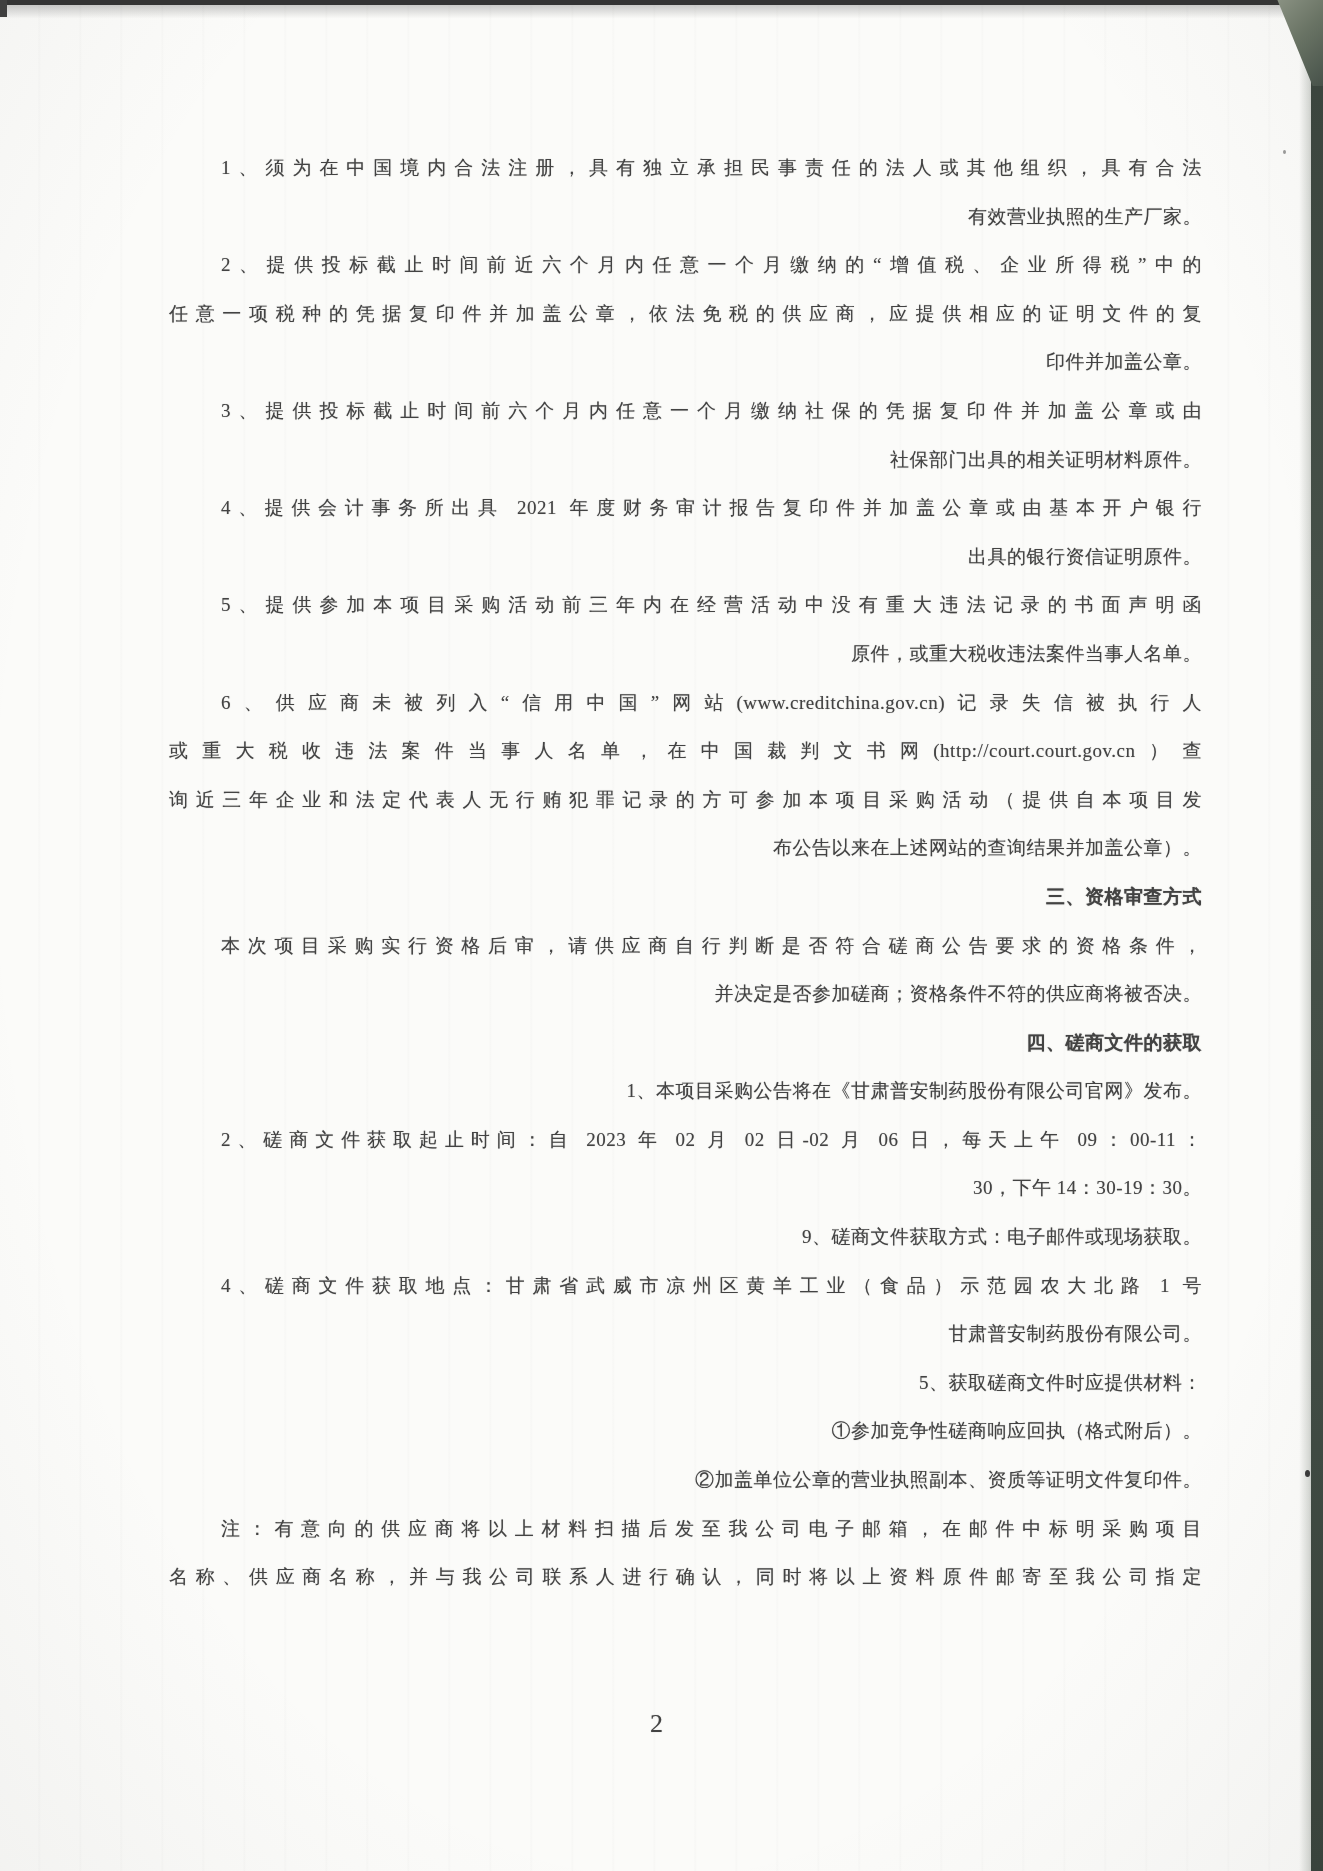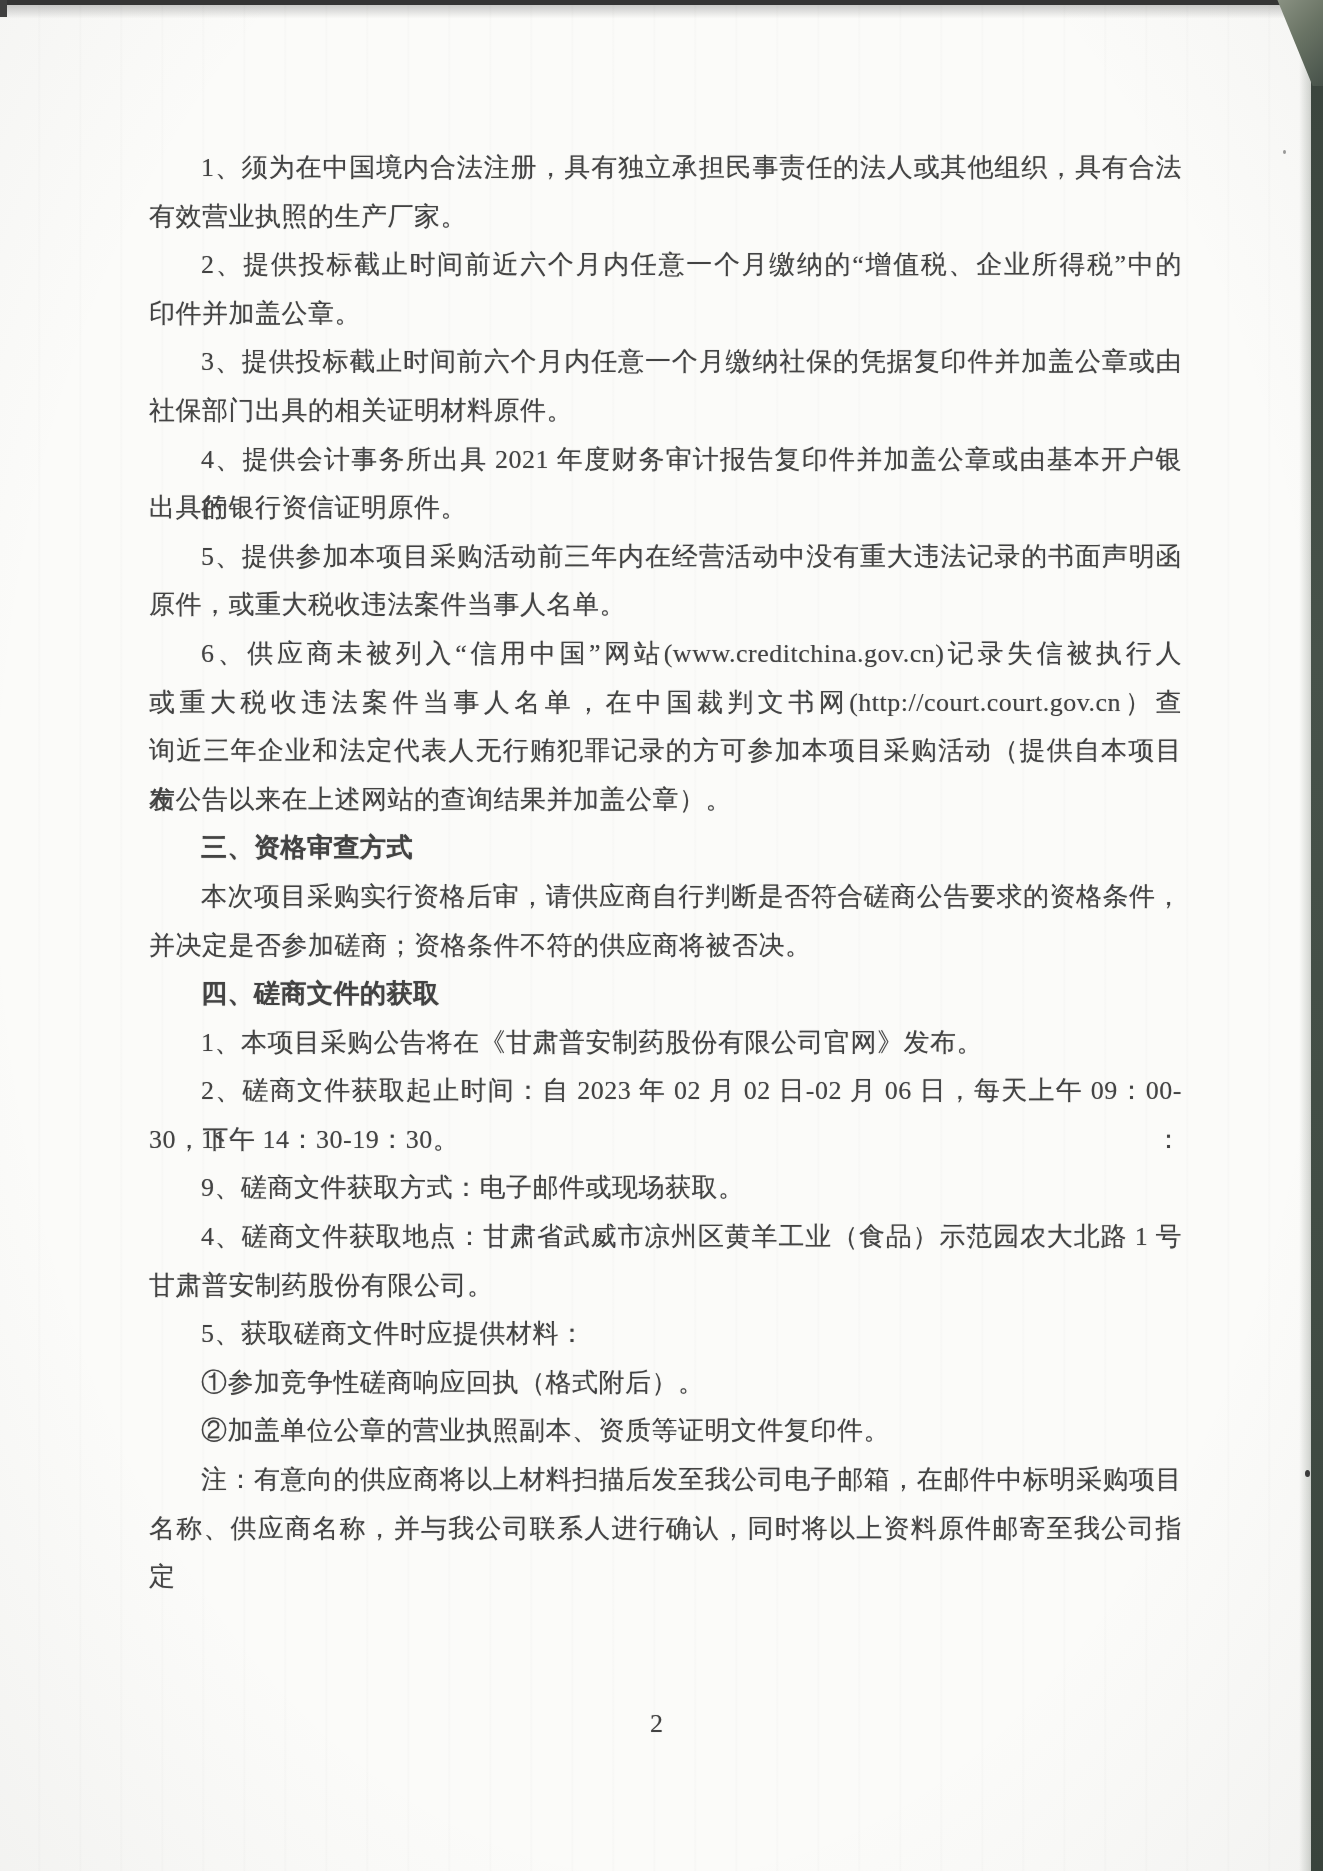--- a/index.html
+++ b/index.html
@@ -31,27 +31,27 @@
     background:linear-gradient(90deg,rgba(100,110,100,0) 0%,rgba(100,110,100,0.28) 100%);}
   .corner-fold{position:absolute;left:1276px;top:0;width:47px;height:86px;
     clip-path:polygon(3% 0,100% 0,100% 100%,78% 100%);
     background:linear-gradient(135deg,#8a9283 0%,#6a7465 45%,#47524a 100%);}
   .speck{position:absolute;background:#3a3a3a;border-radius:50%;}
   .speck.s1{left:1305px;top:1470px;width:5px;height:7px;}
   .speck.s2{left:1283px;top:150px;width:3px;height:4px;opacity:.5;}
 
   
   .doc{
-    position:absolute;left:149px;top:144px;width:1033px;
-    font-size:26px;line-height:48.6px;color:var(--ink,#434343);
+    position:absolute;left:169px;top:144px;width:1033px;
+    font-size:19px;line-height:48.6px;color:var(--ink,#434343);
     text-shadow:0 0 1px rgba(70,70,70,0.45);
     letter-spacing:0.5px;
     font-family:Liberation Serif, serif;
   }
-  .ln{height:48.6px;white-space:pre-wrap;}
+  .ln{height:48.6px;white-space:pre-wrap;text-align:right;}
   .ind{padding-left:52px;}            
   .j{text-align:justify;text-align-last:justify;}
   .b{font-weight:bold;text-shadow:0 0 1px rgba(50,50,50,0.6);}
   .pageno{
     position:absolute;left:155px;top:1709px;width:1003px;height:48px;
     text-align:center;font-size:26px;color:var(--ink,#434343);
     text-shadow:0 0 1px rgba(70,70,70,0.45);
   }
 </style>
 </head>
@@ -65,20 +65,21 @@
 <div class="edge-right-shadow"></div>
 <div class="edge-right"></div>
 <div class="corner-fold"></div>
 <div class="speck s1"></div>
 <div class="speck s2"></div>
 
 <div class="doc">
   <div class="ln ind j">1、须为在中国境内合法注册，具有独立承担民事责任的法人或其他组织，具有合法</div>
   <div class="ln">有效营业执照的生产厂家。</div>
   <div class="ln ind j">2、提供投标截止时间前近六个月内任意一个月缴纳的“增值税、企业所得税”中的</div>
+  <div class="ln j">任意一项税种的凭据复印件并加盖公章，依法免税的供应商，应提供相应的证明文件的复</div>
   <div class="ln">印件并加盖公章。</div>
   <div class="ln ind j">3、提供投标截止时间前六个月内任意一个月缴纳社保的凭据复印件并加盖公章或由</div>
   <div class="ln">社保部门出具的相关证明材料原件。</div>
   <div class="ln ind j">4、提供会计事务所出具 2021 年度财务审计报告复印件并加盖公章或由基本开户银行</div>
   <div class="ln">出具的银行资信证明原件。</div>
   <div class="ln ind j">5、提供参加本项目采购活动前三年内在经营活动中没有重大违法记录的书面声明函</div>
   <div class="ln">原件，或重大税收违法案件当事人名单。</div>
   <div class="ln ind j">6、供应商未被列入“信用中国”网站(www.creditchina.gov.cn)记录失信被执行人</div>
   <div class="ln j">或重大税收违法案件当事人名单，在中国裁判文书网(http://court.court.gov.cn）查</div>
   <div class="ln j">询近三年企业和法定代表人无行贿犯罪记录的方可参加本项目采购活动（提供自本项目发</div>

